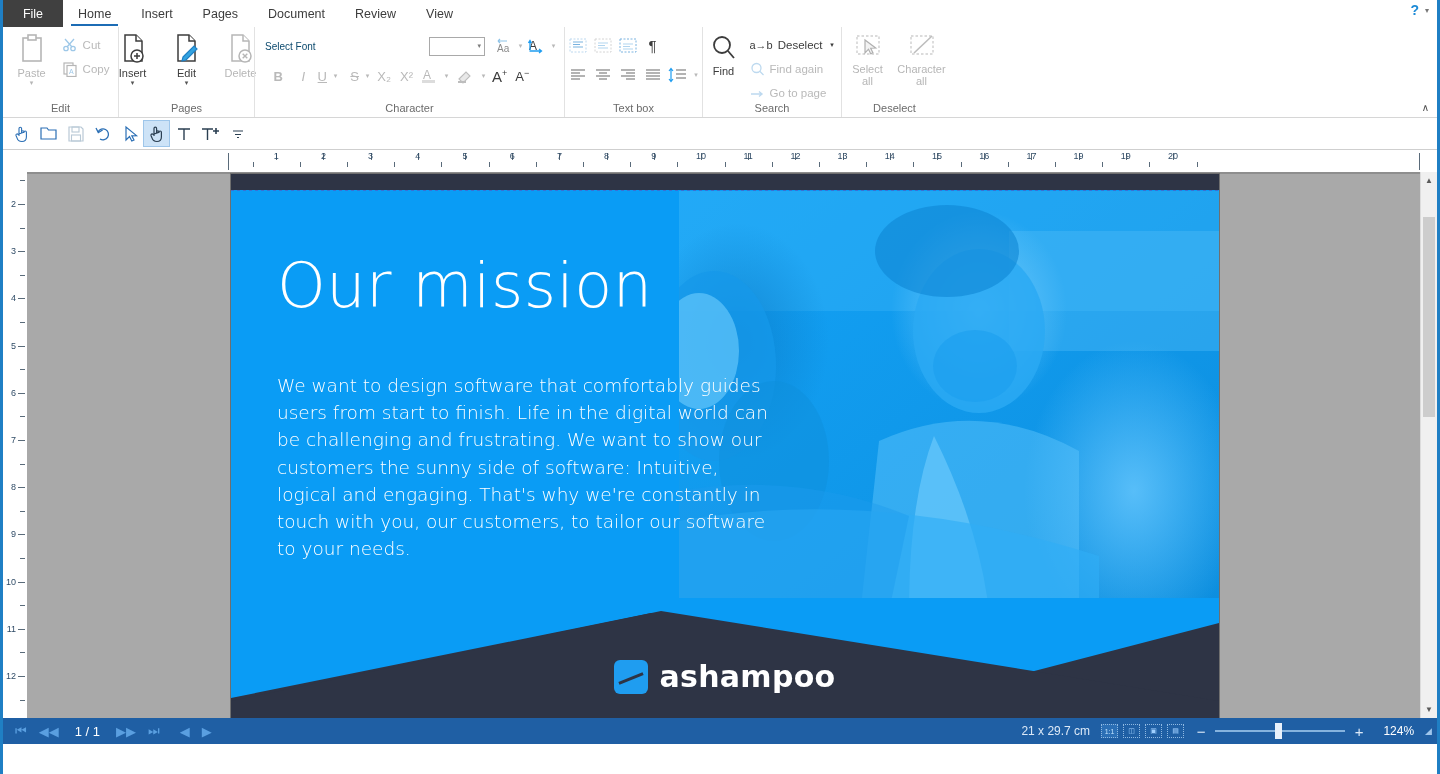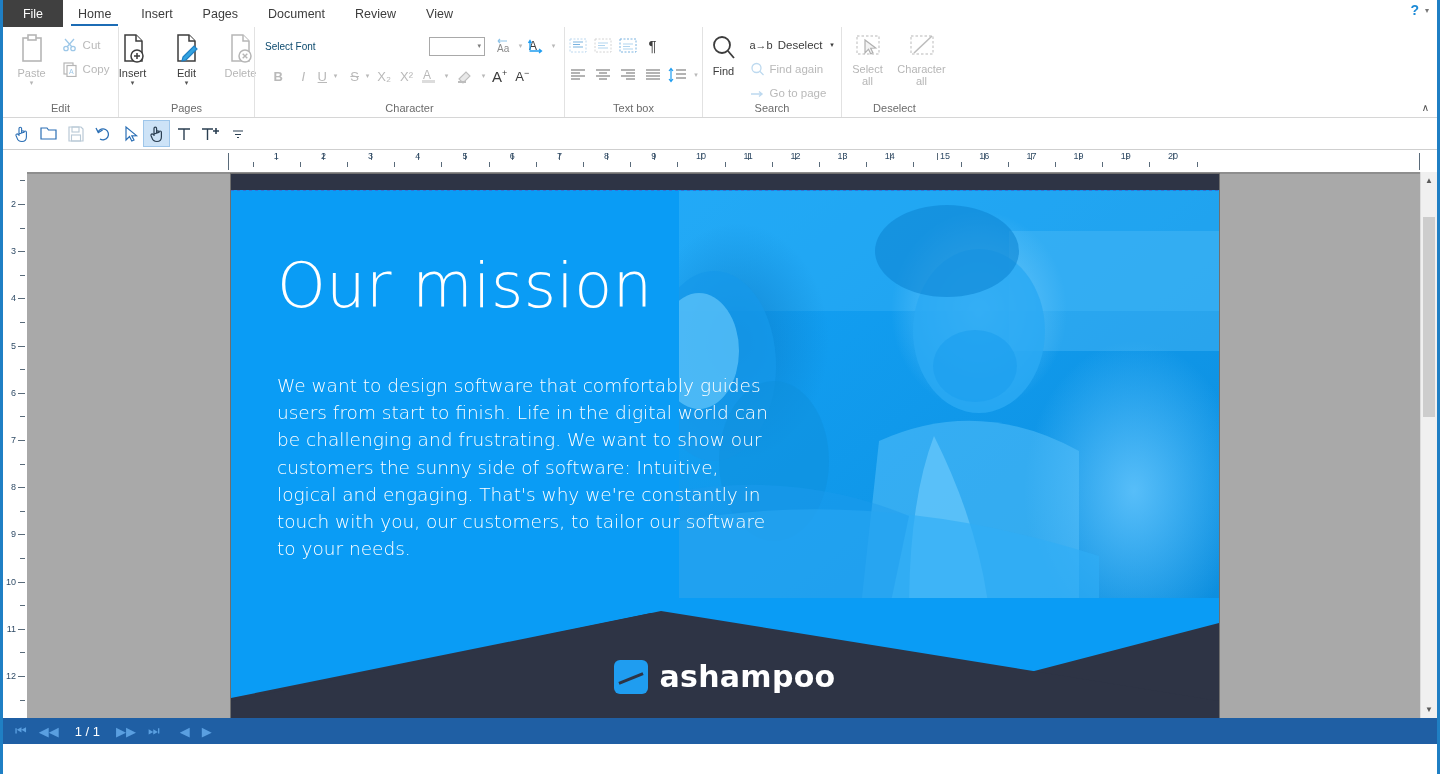--- a/index.html
+++ b/index.html
@@ -611,21 +611,21 @@
           <div class="tickmaj" style="left: 566.4px;"></div>
           <div class="ticklbl" style="left: 566.4px;">12</div>
           <div class="tickmin" style="left: 590px;"></div>
           <div class="tickmaj" style="left: 613.6px;"></div>
           <div class="ticklbl" style="left: 613.6px;">13</div>
           <div class="tickmin" style="left: 637.2px;"></div>
           <div class="tickmaj" style="left: 660.8px;"></div>
           <div class="ticklbl" style="left: 660.8px;">14</div>
           <div class="tickmin" style="left: 684.4px;"></div>
           <div class="tickmaj" style="left: 708px;"></div>
-          <div class="ticklbl" style="left: 708px; margin-left: 8px;">15</div>
+          <div class="ticklbl" style="left: 708px;">15</div>
           <div class="tickmin" style="left: 731.6px;"></div>
           <div class="tickmaj" style="left: 755.2px;"></div>
           <div class="ticklbl" style="left: 755.2px;">16</div>
           <div class="tickmin" style="left: 778.8px;"></div>
           <div class="tickmaj" style="left: 802.4px;"></div>
           <div class="ticklbl" style="left: 802.4px;">17</div>
           <div class="tickmin" style="left: 826px;"></div>
           <div class="tickmaj" style="left: 849.6px;"></div>
           <div class="ticklbl" style="left: 849.6px;">19</div>
           <div class="tickmin" style="left: 873.2px;"></div>
@@ -755,14 +755,32 @@
   <div class="statusbar">
     <div class="nav">
       <span class="nb">⏮</span>
       <span class="nb">◀◀</span>
       <span class="pagenum">1 / 1</span>
       <span class="nb">▶▶</span>
       <span class="nb">⏭</span>
       <span class="nb" style="margin-left:8px">◀</span>
       <span class="nb">▶</span>
     </div>
+    <div class="sb-right">
+      <span class="pgsize">21 x 29.7 cm</span>
+      <span class="zbtns">
+        <span class="zb on">1:1</span>
+        <span class="zb">◫</span>
+        <span class="zb">▣</span>
+        <span class="zb">▤</span>
+      </span>
+      <span class="zslider">
+        <span class="zminus">−</span>
+        <span class="ztrack">
+          <span class="zthumb"></span>
+        </span>
+        <span class="zplus">+</span>
+      </span>
+      <span class="zval">124%</span>
+      <span class="grip">◢</span>
+    </div>
   </div>
 </div>
 
 </body></html>

